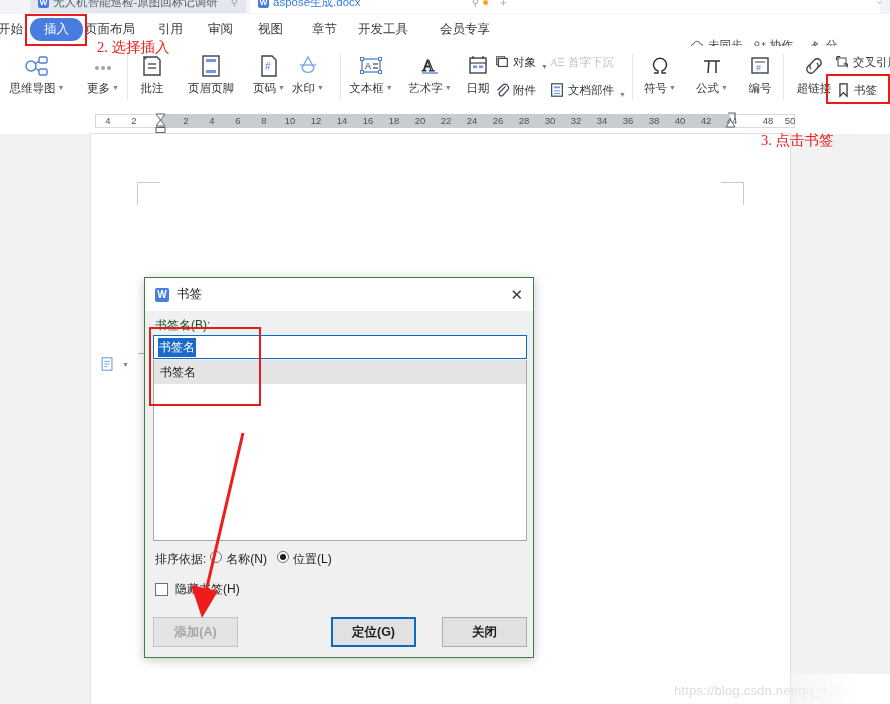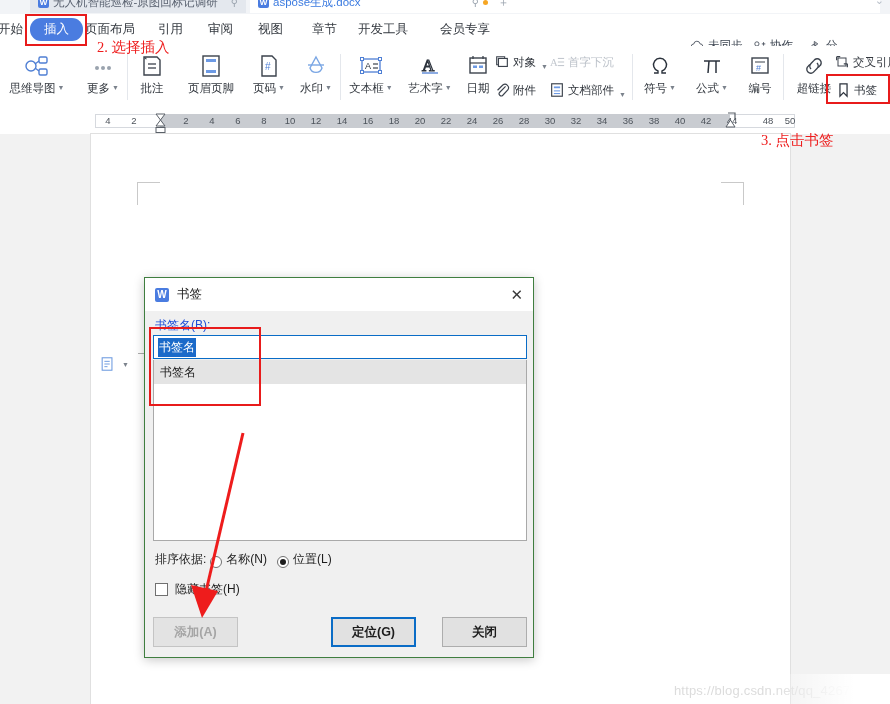--- a/index.html
+++ b/index.html
@@ -72,29 +72,29 @@
   
   .dialog{position:absolute;left:144px;top:277px;width:390px;height:381px;
           background:#f0f0f0;border:1px solid #3f7e3f;box-sizing:border-box;
           box-shadow:0 2px 10px rgba(0,0,0,.22);}
   .dlg-title{position:absolute;left:0;top:0;width:100%;height:33px;background:#ffffff;
              display:flex;align-items:center;gap:8px;padding:0 10px;box-sizing:border-box;}
   .dlg-title .wicon{width:14px;height:14px;font-size:10px;}
   .dlg-title-text{font-size:12.5px;color:#1c1c1c;}
   .dlg-close{margin-left:auto;font-size:15px;color:#3a3a3a;line-height:1;cursor:default;}
   .dlg-body{position:absolute;left:0;top:33px;width:100%;height:348px;}
-  .fieldlabel{position:absolute;left:10px;top:6px;font-size:12px;color:#1d4ed8;}
+  .fieldlabel{position:absolute;left:10px;top:6px;font-size:12px;color:#14532d;}
   .bm-input{position:absolute;left:8px;top:24px;width:374px;height:24px;background:#ffffff;
             border:1px solid #0a6cc6;box-sizing:border-box;display:flex;align-items:center;padding-left:4px;}
   .bm-input .sel{background:#1b6ac9;color:#ffffff;font-size:12px;padding:1px 1px;}
   .bm-list{position:absolute;left:8px;top:49px;width:374px;height:181px;background:#ffffff;
            border:1px solid #a9a9a9;border-top:none;box-sizing:border-box;}
   .bm-list-row{height:24px;background:#e4e4e4;display:flex;align-items:center;
                padding-left:6px;font-size:12px;color:#1c1c1c;}
-  .sortrow{position:absolute;left:10px;top:240px;display:flex;align-items:flex-end;font-size:12px;color:#1c1c1c;gap:4px;}
+  .sortrow{position:absolute;left:10px;top:240px;display:flex;align-items:flex-start;font-size:12px;color:#1c1c1c;gap:4px;}
   .radio{width:12px;height:12px;border-radius:50%;border:1px solid #707070;background:#fff;
          display:inline-flex;align-items:center;justify-content:center;box-sizing:border-box;}
   .radio .dot{width:6px;height:6px;border-radius:50%;background:#1c1c1c;}
   .chkrow{position:absolute;left:10px;top:270px;display:flex;align-items:center;font-size:12px;color:#1c1c1c;gap:7px;}
   .chk{width:13px;height:13px;border:1px solid #707070;background:#fff;box-sizing:border-box;}
   .btnrow{position:absolute;left:0;top:306px;width:100%;height:34px;font-weight:bold;}
   .dbtn{position:absolute;top:0;height:30px;width:85px;background:#e1e1e1;border:1px solid #adadad;
         box-sizing:border-box;display:flex;align-items:center;justify-content:center;
         font-size:12.5px;color:#1c1c1c;}
   .dbtn.disabled{color:#a5a5a5;background:#e3e3e3;border-color:#c4c4c4;}
@@ -230,21 +230,21 @@
         <path d="M4 2h10l4 4v16H4z" fill="none" stroke="#3b424c" stroke-width="1.4"></path>
         <text x="7" y="16" font-size="10" fill="#4f7fd4" font-family="sans-serif">#</text>
       </svg>
     </div>
     <div style="display:flex;align-items:center">
       <span class="rlabel">页码</span>
       <span class="caret">▼</span>
     </div>
   </div>
 
-  <div class="ritem" style="left:296px;top:4px;width:40px">
+  <div class="ritem" style="left:288px;top:4px;width:40px">
     <div class="ricon">
       <svg width="24" height="24" viewBox="0 0 24 24">
         <path d="M12 3 L18 14 A6.3 6.3 0 0 1 6 14 z" fill="none" stroke="#7aa6e4" stroke-width="1.4"></path>
         <line x1="4" y1="11" x2="20" y2="11" stroke="#7aa6e4" stroke-width="1.4"></line>
       </svg>
     </div>
     <div style="display:flex;align-items:center">
       <span class="rlabel">水印</span>
       <span class="caret">▼</span>
     </div>

